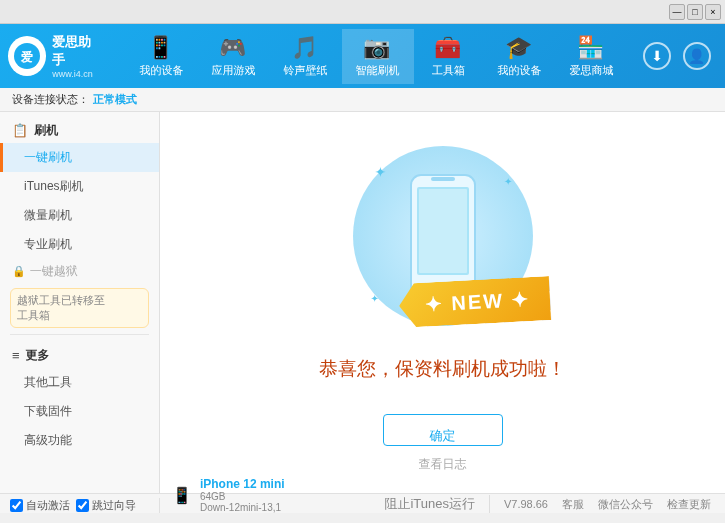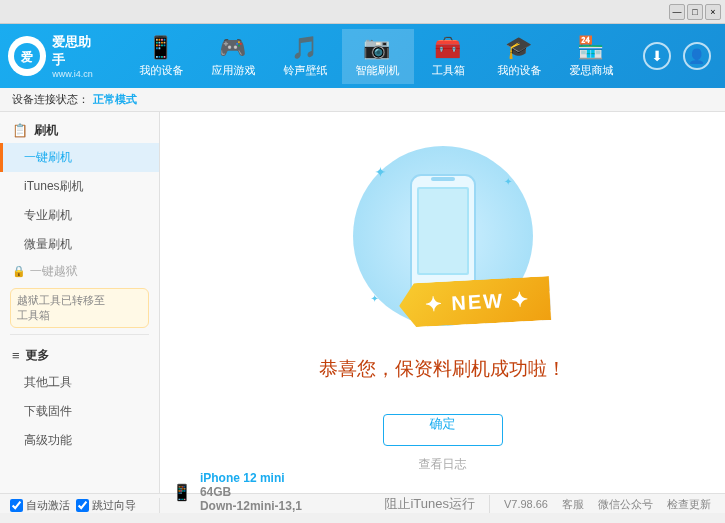--- a/index.html
+++ b/index.html
@@ -174,21 +174,21 @@
       font-weight: 500;
     }
 
     .confirm-btn {
       width: 120px; height: 34px;
       background: white;
       border: 1px solid #1aacf0;
       color: #1aacf0;
       border-radius: 4px;
       cursor: pointer; font-size: 13px;
-      display: flex; align-items: flex-start; justify-content: center;
+      display: flex; align-items: flex-end; justify-content: center;
       margin-bottom: 10px;
     }
 
     .goto-daily {
       font-size: 12px; color: #aaa; cursor: pointer;
     }
 
     
     .bottom-bar {
       height: 20px;
@@ -208,21 +208,21 @@
     }
     .checkbox-item input { cursor: pointer; }
 
     .device-info-area {
       padding: 0 12px;
       display: flex; align-items: center; gap: 8px;
     }
     .device-phone-icon { color: #1aacf0; font-size: 16px; }
     .device-details { }
     .device-name { font-size: 12px; color: #1aacf0; font-weight: bold; }
-    .device-sub { font-size: 12px; color: #888; font-weight: bold; }
+    .device-sub { font-size: 10px; color: #888; }
 
     .bottom-right {
       margin-left: auto;
       display: flex; align-items: center; gap: 14px;
       padding-right: 14px;
       font-size: 11px; color: #888;
     }
     .bottom-right-item { cursor: pointer; }
 
     .itunes-status {
@@ -304,24 +304,24 @@
       <span class="sidebar-section-icon">📋</span>
       <span>刷机</span>
     </div>
     <div class="sidebar-item active">
       <span>一键刷机</span>
     </div>
     <div class="sidebar-item">
       <span>iTunes刷机</span>
     </div>
     <div class="sidebar-item">
+      <span>微量刷机</span>
+    </div>
+    <div class="sidebar-item">
       <span>专业刷机</span>
-    </div>
-    <div class="sidebar-item">
-      <span>微量刷机</span>
     </div>
 
     <div class="sidebar-greyed">
       <span class="lock-icon">🔒</span>
       <span>一键越狱</span>
     </div>
 
     <div class="notice-box">
       <span style="white-space: pre-line;">越狱工具已转移至
 工具箱</span>

